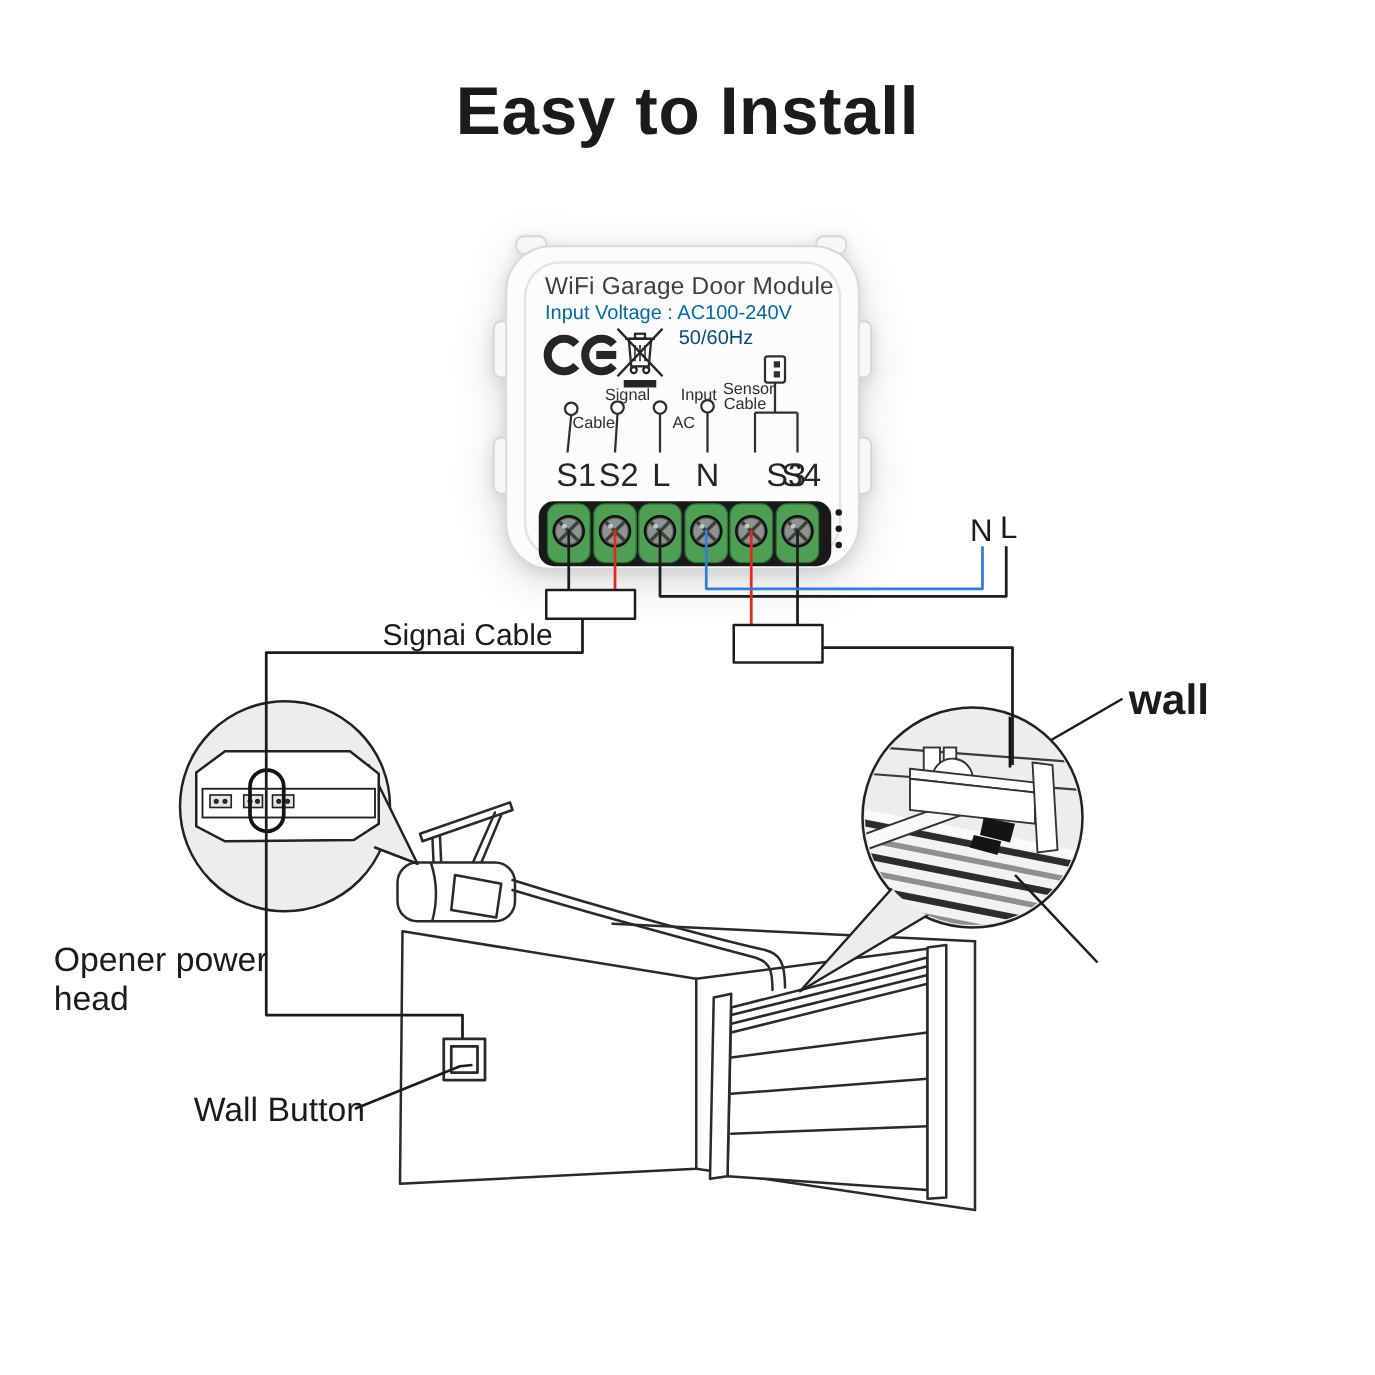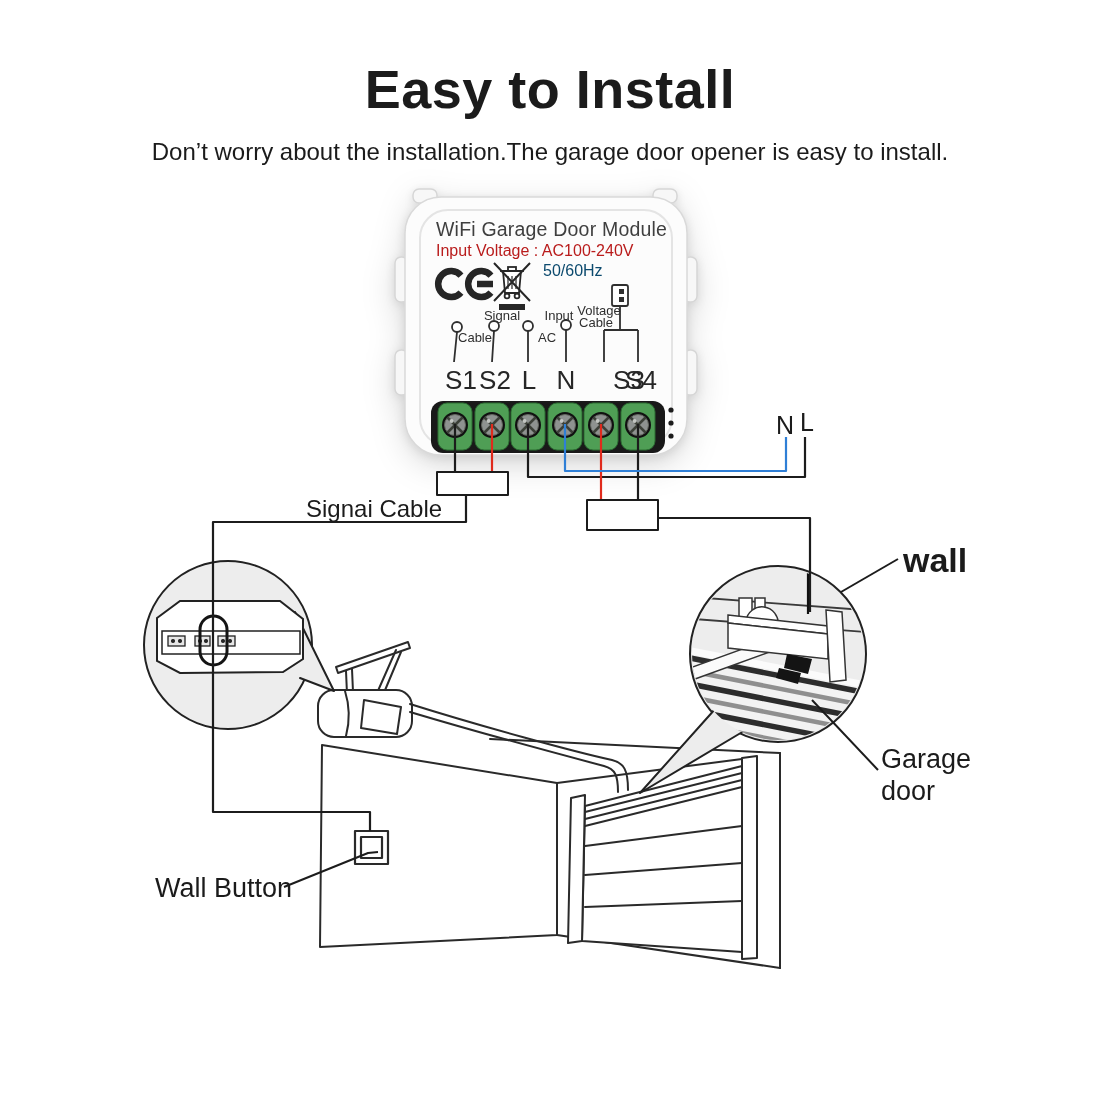--- a/index.html
+++ b/index.html
@@ -3,21 +3,21 @@
 <meta charset="utf-8">
 <style>
   html,body{margin:0;padding:0;background:#fff;}
   .stage{position:relative;width:1100px;height:1100px;background:#ffffff;overflow:hidden;
          font-family:"Liberation Sans", sans-serif;color:#111;}
   svg.art{position:absolute;left:0;top:0;z-index:1;}
   .lbl{position:absolute;z-index:2;white-space:nowrap;color:#1b1b1b;}
   .title{left:0;right:0;top:58px;text-align:center;font-size:54px;font-weight:bold;letter-spacing:.5px;}
   .subtitle{left:0;right:0;top:138px;text-align:center;font-size:24px;}
   .mod-name{left:436px;top:218px;font-size:19.5px;font-weight:400;color:#3f3f3f;letter-spacing:.2px;}
-  .mod-volt{left:436px;top:242px;font-size:16px;font-weight:500;color:#b91c1c;}
+  .mod-volt{left:436px;top:242px;font-size:16px;font-weight:500;color:#0369a1;}
   .mod-freq{left:543px;top:262px;font-size:16px;font-weight:500;color:#0c4a6e;}
   .plbl{position:absolute;z-index:2;font-size:13px;font-weight:500;color:#2e2e2e;transform:translateX(-50%);white-space:nowrap;}
   .term{position:absolute;z-index:2;top:365px;font-size:26px;font-weight:500;color:#262626;transform:translateX(-50%);white-space:nowrap;}
   .signai{left:306px;top:495px;font-size:24px;}
   .n-lab{left:776px;top:411px;font-size:25px;}
   .l-lab{left:800px;top:408px;font-size:25px;}
   .wall-lab{left:903px;top:541px;font-size:34px;font-weight:bold;}
   .garage-lab{left:881px;top:744px;font-size:27px;line-height:1.18;white-space:normal;width:120px;}
   .opener-lab{left:43px;top:753px;font-size:27px;line-height:1.15;white-space:normal;width:185px;}
   .wallbtn-lab{left:155px;top:873px;font-size:27px;}
@@ -238,41 +238,40 @@
     <rect x="587" y="500" width="71" height="30" fill="#ffffff" stroke="#1c1c1c" stroke-width="2"></rect>
     <g stroke="#1c1c1c" stroke-width="2">
       <path d="M898,559 L841,592"></path>
       <path d="M812,700 L878,770"></path>
       <path d="M284,887 L368,853 L378,852"></path>
     </g>
   </g>
 </svg>
 
 <div class="lbl title">Easy to Install</div>
-<div class="lbl subtitle">Don’t worry about the installation.The garage door opener is easy to install.</div>
 
 <div class="lbl mod-name">WiFi Garage Door Module</div>
 <div class="lbl mod-volt">Input Voltage : AC100-240V</div>
 <div class="lbl mod-freq">50/60Hz</div>
 
 <div class="plbl" style="left:474px;top:308px;margin-left:28px;">Signal</div>
 <div class="plbl" style="left:475px;top:330px;">Cable</div>
 <div class="plbl" style="left:546px;top:308px;margin-left:13px;">Input</div>
 <div class="plbl" style="left:547px;top:330px;">AC</div>
-<div class="plbl" style="left:599px;top:303px;">Voltage</div>
+<div class="plbl" style="left:599px;top:303px;">Sensor</div>
 <div class="plbl" style="left:596px;top:315px;">Cable</div>
 
 <div class="term" style="left:461px;">S1</div>
 <div class="term" style="left:495px;">S2</div>
 <div class="term" style="left:529px;">L</div>
 <div class="term" style="left:566px;">N</div>
 <div class="term" style="left:605px;margin-left:24px;">S3</div>
 <div class="term" style="left:641px;">S4</div>
 
 <div class="lbl signai">Signai Cable</div>
 <div class="lbl n-lab">N</div>
 <div class="lbl l-lab">L</div>
 
 <div class="lbl wall-lab">wall</div>
-<div class="lbl garage-lab">Garage door</div>
+<div class="lbl opener-lab">Opener power head</div>
 <div class="lbl wallbtn-lab">Wall Button</div>
 
 </div>
 
 </body></html>

